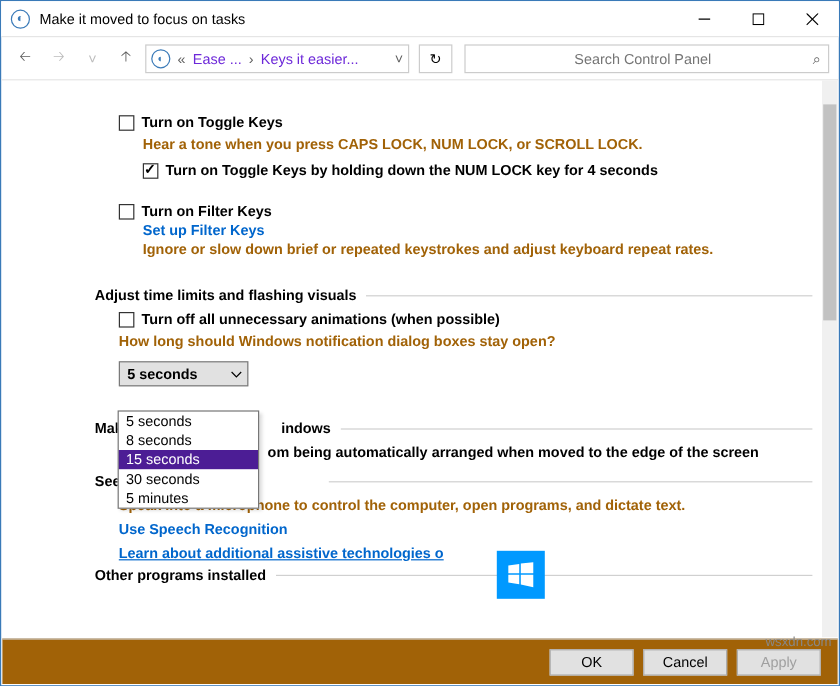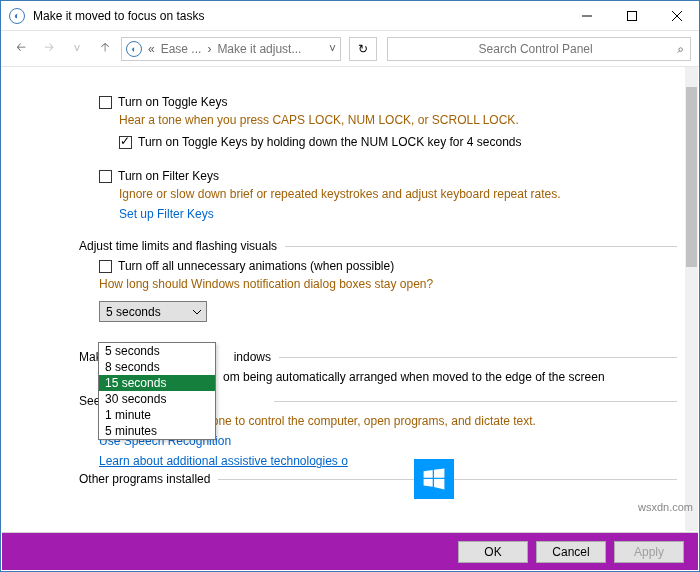--- a/index.html
+++ b/index.html
@@ -9,52 +9,52 @@
   .titlebar .title { font-size:12px; color:#000; flex:1; }
   .winbtns { display:flex; height:30px; }
   .winbtn { width:45px; height:30px; display:flex; align-items:center; justify-content:center; }
   .winbtn svg { stroke:#000; stroke-width:1; fill:none; }
   .topframe { border:1px solid #3a7ab8; }
   .navbar { height:36px; display:flex; align-items:center; padding:0 8px; gap:4px; border-bottom:1px solid #e5e5e5; }
   .navbtn { width:24px; height:24px; display:flex; align-items:center; justify-content:center; color:#606060; }
   .navbtn.disabled { color:#bcbcbc; }
   .addrbar { display:flex; align-items:center; border:1px solid #cccccc; height:24px; padding:0 4px; gap:4px; flex: 0 0 220px;}
   .addrbar .circ { width:16px;height:16px;border:1px solid #3a7ab8;border-radius:50%;display:flex;align-items:center;justify-content:center;color:#3a7ab8;font-size:9px;}
-  .addrbar .crumb { color:#737373; }
+  .addrbar .crumb { color:#6d28d9; }
   .addrbar .sep { color:#606060; padding:0 2px; }
   .addrbar .dd { margin-left:auto; color:#606060; }
   .refresh { width:28px; height:24px; border:1px solid #ccc; display:flex;align-items:center;justify-content:center; margin-left:4px;}
   .searchbox { flex:1; height:24px; border:1px solid #ccc; margin-left:6px; display:flex; align-items:center; padding:0 6px; }
   .searchbox input { border:none; outline:none; flex:1; font-size:12px; color:#606060;text-align:center; }
   .searchbox .sicon { color:#606060; }
-  .content { position:absolute; top:66px; bottom:40px; left:0; right:14px; overflow:hidden; padding:2px 8px 0 28px; }
+  .content { position:absolute; top:66px; bottom:40px; left:0; right:14px; overflow:hidden; padding:2px 8px 0 28px;font-weight:bold; }
   .scrollbar { position:absolute; right:1px; top:66px; bottom:40px; width:13px; background:#f0f0f0; }
   .sthumb { position:absolute; left:1px; right:1px; top:20px; height:180px; background:#c2c2c2; }
   .subsection { margin-left:70px; }
   .sub2 { margin-left:90px; }
   .line { display:flex; align-items:center; gap:6px; padding:2px 0; }
   .chk { width:13px; height:13px; border:1px solid #333; display:inline-block; position:relative; }
   .chk.checked::after { content:"✓"; position:absolute; top:-3px; left:0px; font-size:12px;}
   .desc { color:#a16207; padding:2px 0 6px 0; }
   .link { color:#0066cc; cursor:pointer; }
   .link.u { text-decoration:underline;}
   .group-header { display:flex; align-items:center; gap:8px; margin:18px 0 4px 50px; }
   .group-header .htxt { white-space:nowrap; }
   .group-header .rule { flex:1; border-top:1px solid #d0d0d0; height:0; }
   .combo { position:relative; width:108px; height:21px; border:1px solid #7a7a7a; background:#e1e1e1; display:flex; align-items:center; padding:0 18px 0 6px; margin-left:70px; margin-top:4px;}
   .combo .arrow { position:absolute; right:4px; top:4px; }
   .ddlist { position:absolute; left:97px; top:341px; width:118px; border:1px solid #767676; background:#fff; box-shadow:2px 2px 3px rgba(0,0,0,0.15); z-index:10; }
   .ddlist .opt { padding:1px 6px; height:16px; display:flex; align-items:center;}
-  .ddlist .opt.sel { background:#15803d; color:#fff; }
-  .btnbar { position:absolute; left:1px; right:1px; bottom:1px; height:38px; background:#a21caf; border-top:1px solid #d0d0d0; display:flex; align-items:center; justify-content:flex-end; padding-right:14px; gap:8px;}
+  .ddlist .opt.sel { background:#4c1d95; color:#fff; }
+  .btnbar { position:absolute; left:1px; right:1px; bottom:1px; height:38px; background:#a16207; border-top:1px solid #d0d0d0; display:flex; align-items:center; justify-content:flex-end; padding-right:14px; gap:8px;}
   .btn { min-width:70px; height:22px; border:1px solid #adadad; background:#e1e1e1; display:flex;align-items:center;justify-content:center; padding:0 10px;}
   .btn.disabled { color:#a0a0a0; }
   .bluebox { position:absolute; width:40px; height:40px; background:#0099ff; left:413px; top:458px; display:flex;align-items:center;justify-content:center;}
   .bluebox svg { fill:#fff; }
-  .watermark { position:absolute; right:6px; bottom:58px; font-size:11px; color:#888;margin-left:16px;}
+  .watermark { position:absolute; right:6px; bottom:30px; font-size:11px; color:#888;margin-left:16px;}
 </style>
 </head>
 <body>
 
 <div class="topframe" style="position:absolute;inset:0;">
 
   <div class="titlebar">
     <span class="icon">◐</span>
     <span class="title">Make it moved to focus on tasks</span>
     <div class="winbtns">
@@ -80,21 +80,21 @@
   <div class="navbar">
     <div class="navbtn">🡠</div>
     <div class="navbtn disabled">🡢</div>
     <div class="navbtn disabled">˅</div>
     <div class="navbtn">🡡</div>
     <div class="addrbar">
       <span class="circ">◐</span>
       <span class="sep">«</span>
       <span class="crumb">Ease ...</span>
       <span class="sep">›</span>
-      <span class="crumb">Make it adjust...</span>
+      <span class="crumb">Keys it easier...</span>
       <span class="dd">˅</span>
     </div>
     <div class="refresh">↻</div>
     <div class="searchbox">
       <input placeholder="Search Control Panel" style="">
       <span class="sicon">⌕</span>
     </div>
   </div>
 
   <div class="content">
@@ -106,22 +106,22 @@
     <div class="sub2 desc">Hear a tone when you press CAPS LOCK, NUM LOCK, or SCROLL LOCK.</div>
     <div class="sub2 line">
       <span class="chk checked"></span>
       <span>Turn on Toggle Keys by holding down the NUM LOCK key for 4 seconds</span>
     </div>
 
     <div class="subsection line" style="margin-top:16px;">
       <span class="chk"></span>
       <span>Turn on Filter Keys</span>
     </div>
+    <div class="sub2"><span class="link">Set up Filter Keys</span></div>
     <div class="sub2 desc">Ignore or slow down brief or repeated keystrokes and adjust keyboard repeat rates.</div>
-    <div class="sub2"><span class="link">Set up Filter Keys</span></div>
 
     <div class="group-header">
       <span class="htxt">Adjust time limits and flashing visuals</span>
       <span class="rule"></span>
     </div>
     <div class="subsection line">
       <span class="chk"></span>
       <span>Turn off all unnecessary animations (when possible)</span>
     </div>
     <div class="subsection desc">How long should Windows notification dialog boxes stay open?</div>
@@ -156,21 +156,20 @@
       <span class="htxt">Other programs installed</span>
       <span class="rule"></span>
     </div>
   </div>
 
   <div class="ddlist">
     <div class="opt">5 seconds</div>
     <div class="opt">8 seconds</div>
     <div class="opt sel">15 seconds</div>
     <div class="opt">30 seconds</div>
-    <div class="opt">1 minute</div>
     <div class="opt">5 minutes</div>
   </div>
 
   <div class="bluebox">
     <svg width="26" height="26" viewBox="0 0 20 20">
         <path d="M2 4 L9 3 L9 9 L2 9 Z M10 2.8 L18 2 L18 9 L10 9 Z M2 10 L9 10 L9 16 L2 15 Z M10 10 L18 10 L18 18 L10 16.2 Z"></path>
       </svg>
   </div>
 
   <div class="scrollbar">

